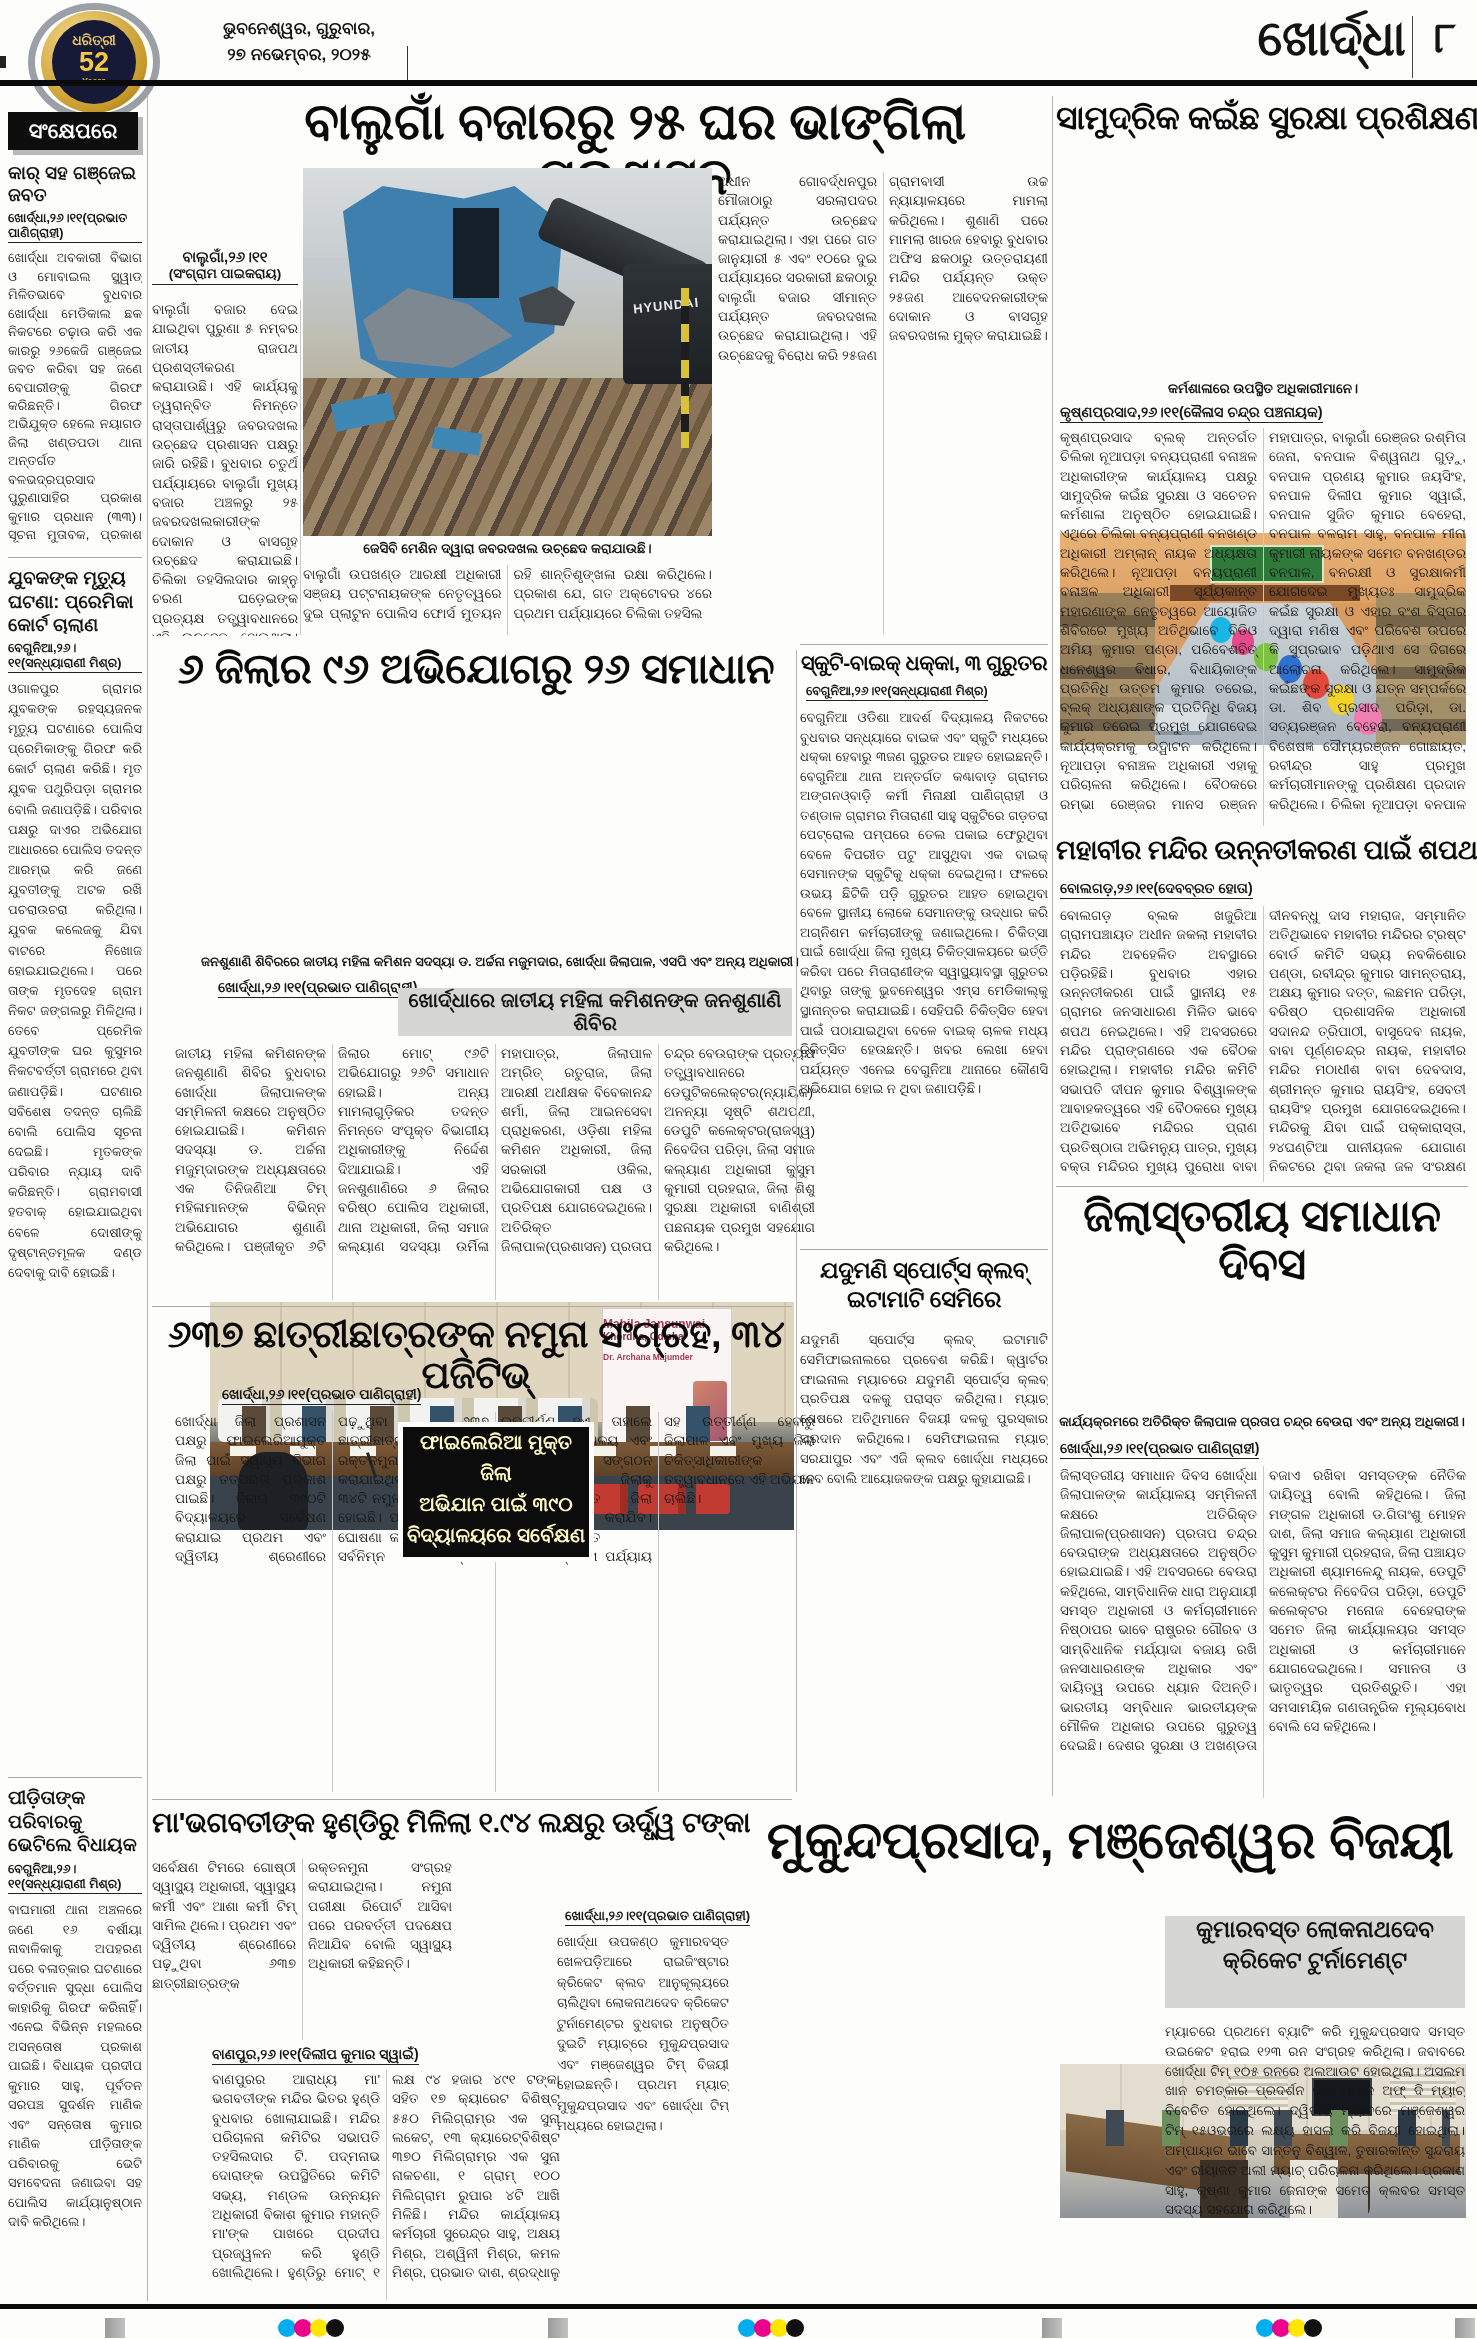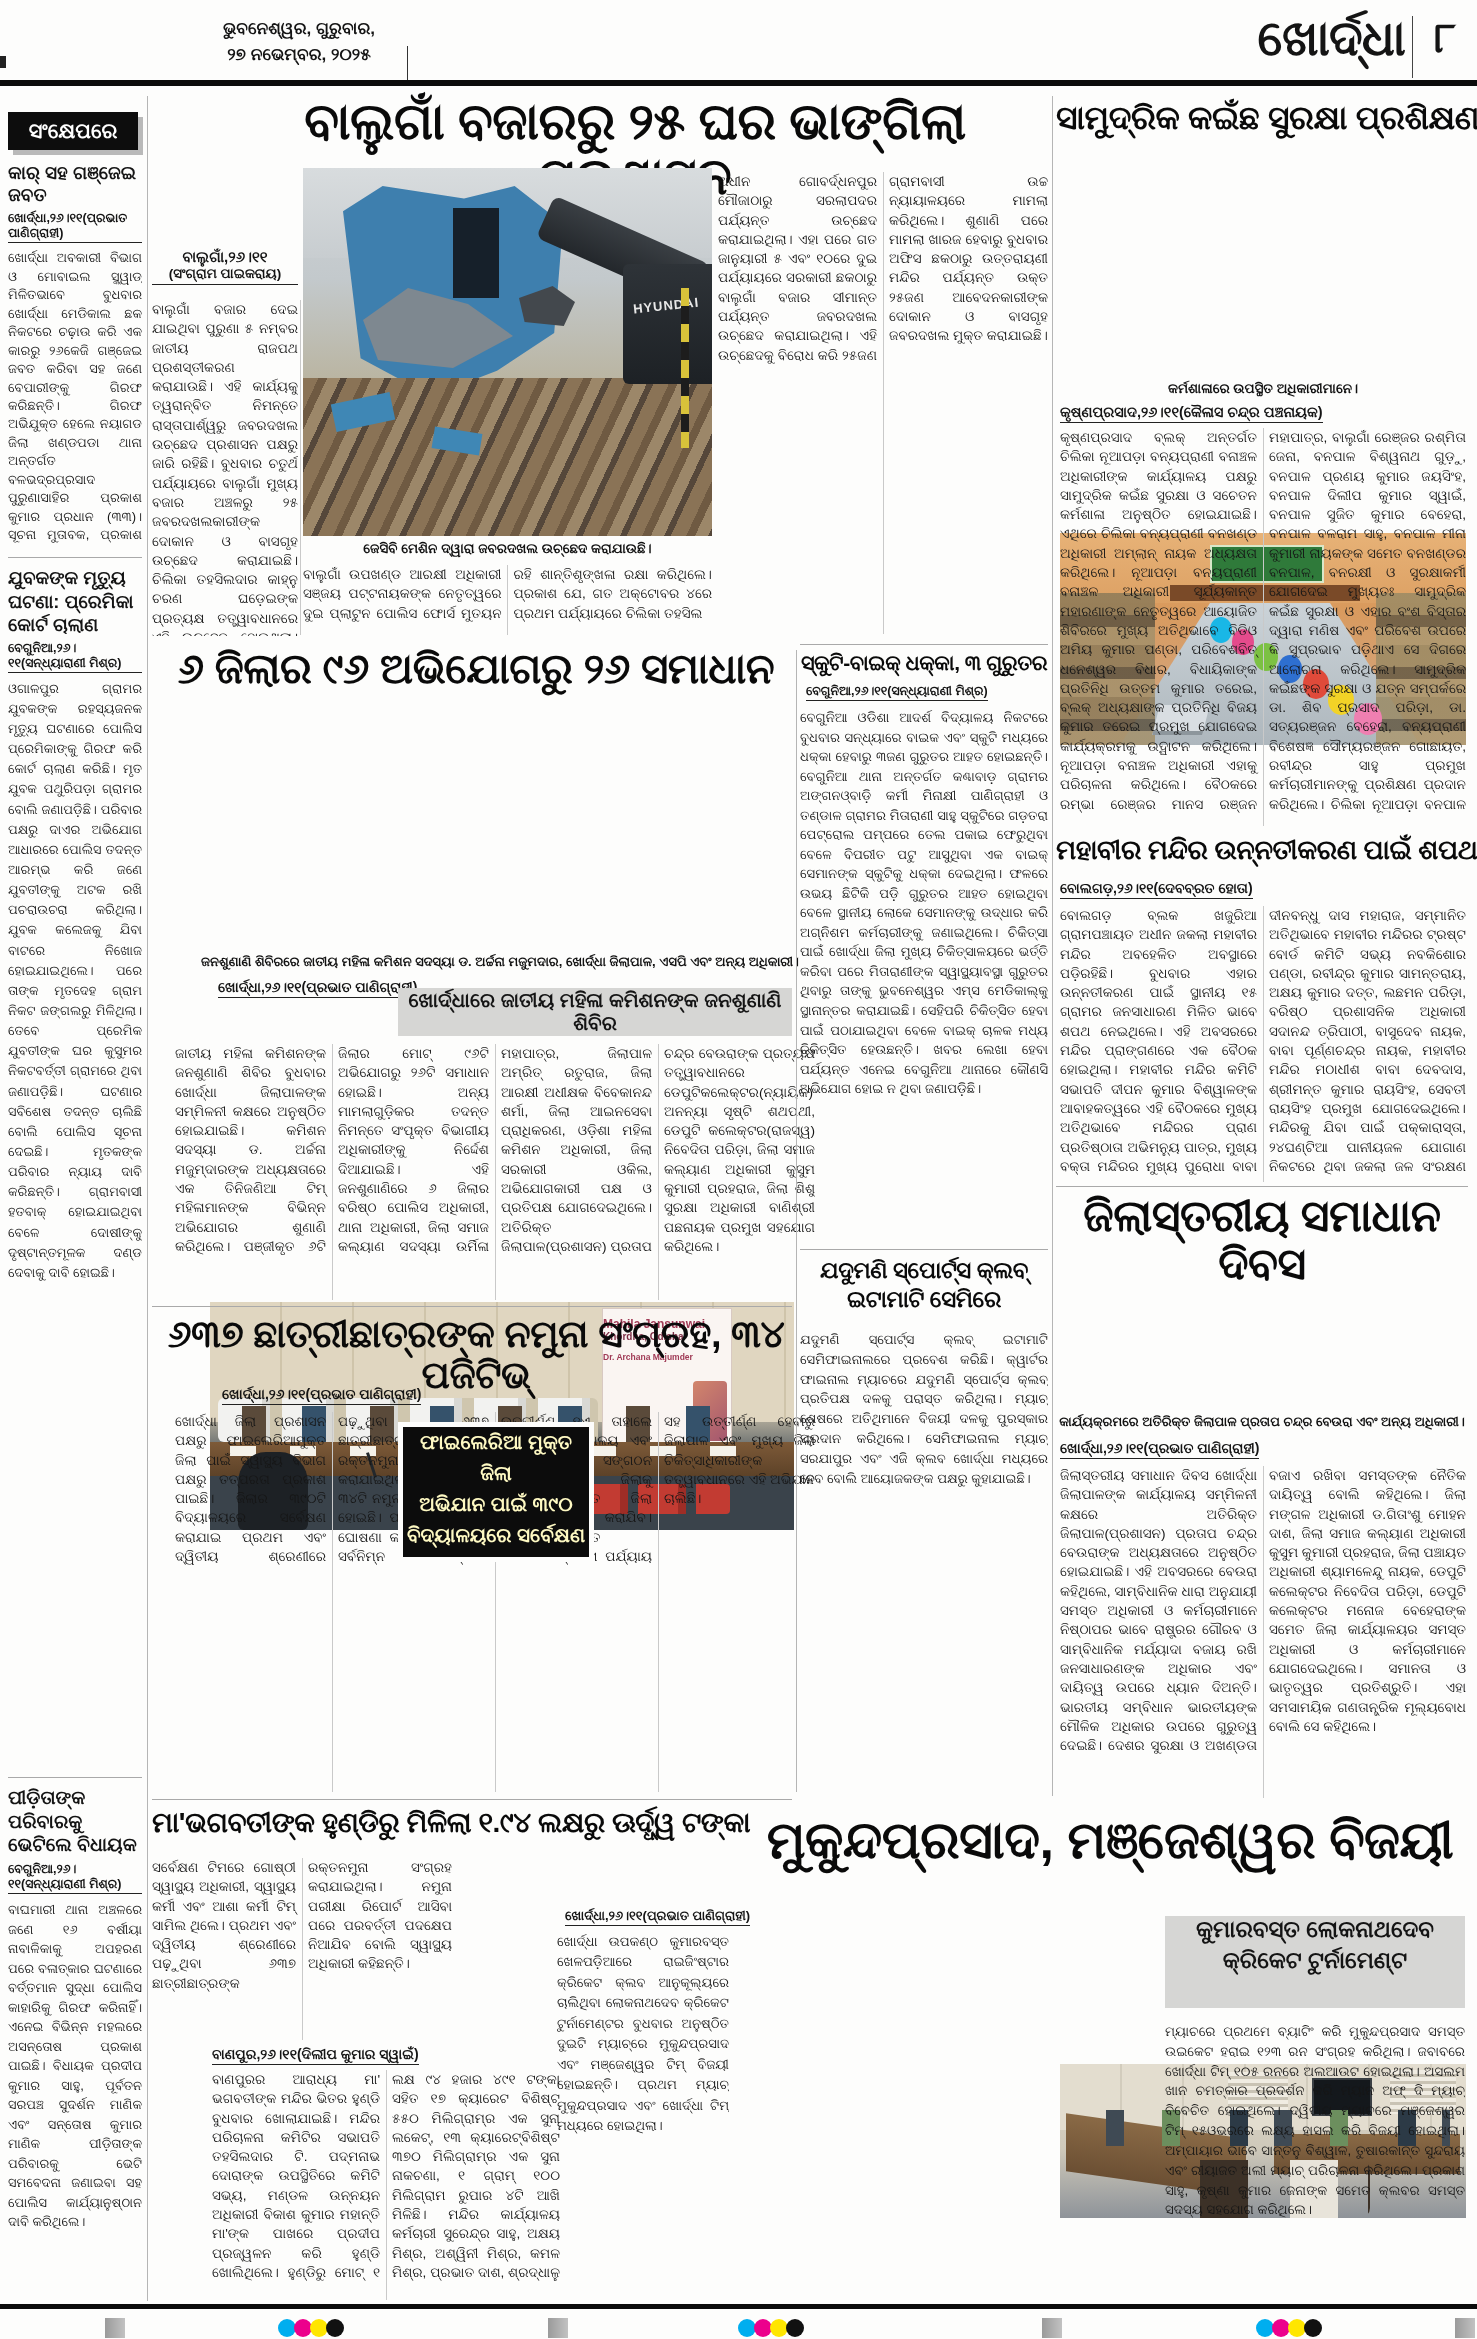--- a/index.html
+++ b/index.html
@@ -17,20 +17,29 @@
   .photo{overflow:hidden;position:relative;background:#888;}
   .grayband{background:#d6d6d4;text-align:center;font-weight:800;}
   .pre{white-space:pre-line;}
 </style>
 </head>
 <body>
 
 <div class="abs" style="left:0;top:0;width:1477px;height:118px;">
   <div class="abs" style="left:0;top:56px;width:6px;height:12px;background:#222;"></div>
 
+  <div class="abs" style="left:28px;top:3px;width:132px;height:118px;">
+    <div class="abs" style="left:0;top:0;width:132px;height:118px;border-radius:50%;border:7px solid #9aa0a6;box-sizing:border-box;"></div>
+    <div class="abs" style="left:13px;top:8px;width:106px;height:102px;border-radius:50%;background:radial-gradient(circle at 35% 30%, #f3d98b, #c79a2a 70%, #8a6a14);"></div>
+    <div class="abs" style="left:24px;top:17px;width:84px;height:84px;border-radius:50%;background:#171a36;text-align:center;">
+      <div style="color:#e8c565;font-size:14px;font-weight:700;margin-top:12px;">ଧରିତ୍ରୀ</div>
+      <div style="color:#f5c842;font-size:27px;font-weight:800;line-height:1;">52</div>
+      <div style="color:#d9b75a;font-size:9px;font-weight:700;">Years</div>
+    </div>
+  </div>
   <div class="abs" style="left:196px;top:16px;width:206px;text-align:center;font-weight:700;font-size:17px;line-height:1.5;">
     <div>ଭୁବନେଶ୍ୱର, ଗୁରୁବାର,</div>
     <div>୨୭ ନଭେମ୍ବର, ୨୦୨୫</div>
   </div>
   <div class="abs vrule" style="left:407px;top:46px;height:34px;background:#333;"></div>
   <div class="abs" style="left:1205px;top:10px;width:200px;text-align:right;font-size:49px;font-weight:800;letter-spacing:-1px;">ଖୋର୍ଦ୍ଧା</div>
   <div class="abs vrule" style="left:1412px;top:16px;height:62px;background:#444;"></div>
   <div class="abs" style="left:1420px;top:14px;width:50px;text-align:center;font-size:42px;font-weight:700;">୮</div>
   <div class="abs" style="left:0;top:80px;width:1477px;height:6px;background:#0b0b0b;"></div>
 </div>

